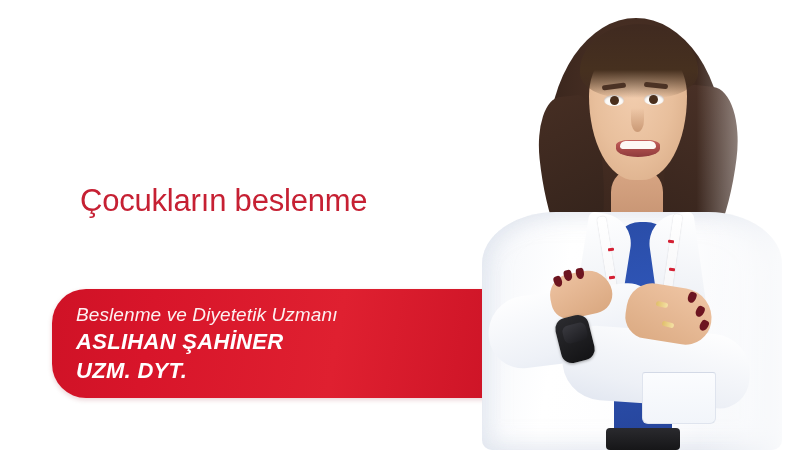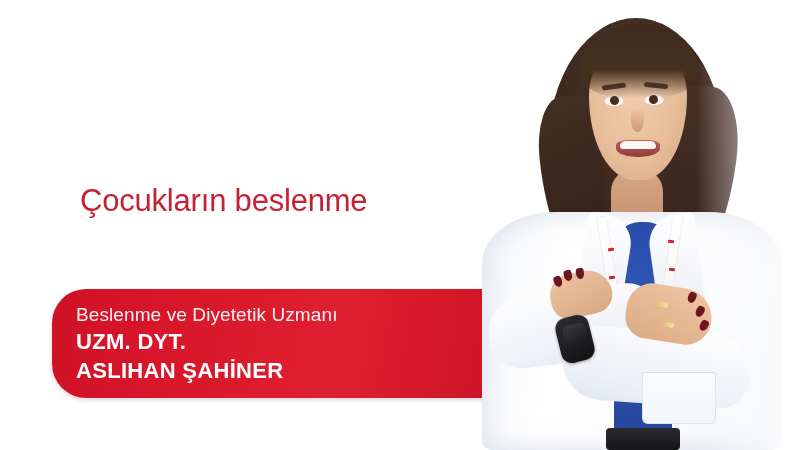--- a/index.html
+++ b/index.html
@@ -44,20 +44,21 @@
     background: linear-gradient(100deg, #cf1226 0%, #d8152a 22%, #df2030 62%, #cc1326 100%);
     border-radius: 34px 6px 6px 34px;
     box-shadow: 0 2px 5px rgba(140, 10, 25, 0.18);
     z-index: 20;
   }
   .name-banner .inner {
     position: absolute;
     left: 24px;
     top: 13px;
     right: 22px;
+    font-style: italic;
   }
   .role-line {
     color: #fdf0f1;
     font-size: 19px;
     font-weight: 400;
     letter-spacing: 0.1px;
     line-height: 25px;
     white-space: nowrap;
   }
   .name-line {
@@ -280,22 +281,22 @@
 
 <div id="stage">
 
   <div class="headline">
     <span class="headline-line">Çocukların beslenme</span>
   </div>
 
   <div class="name-banner">
     <div class="inner">
       <div class="role-line">Beslenme ve Diyetetik Uzmanı</div>
+      <div class="name-line">ASLIHAN ŞAHİNER</div>
       <div class="name-line">UZM. DYT.</div>
-      <div class="name-line">ASLIHAN ŞAHİNER</div>
     </div>
   </div>
 
   <div class="subject">
     <div class="layer hair-back"></div>
     <div class="layer hair-wave-l"></div>
     <div class="layer hair-wave-r"></div>
     <div class="layer neck"></div>
     <div class="layer face"></div>
     <div class="layer hair-fringe"></div>

